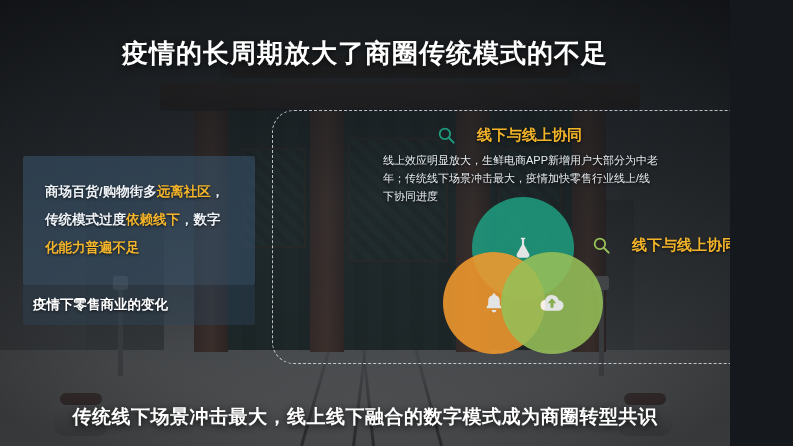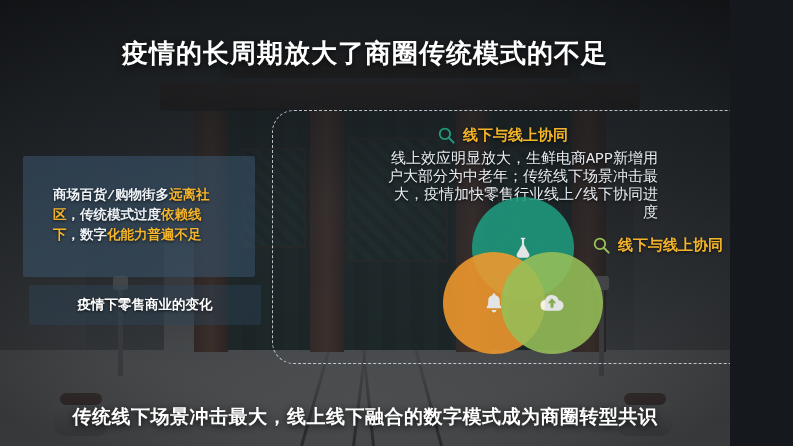--- a/index.html
+++ b/index.html
@@ -5,21 +5,21 @@
   html, body {
     margin: 0;
     padding: 0;
     background: #15181c;
   }
   .slide {
     position: relative;
     width: 730px;
     height: 446px;
     overflow: hidden;
-    font-family: Liberation Mono, monospace;
+    font-family: Liberation Sans, sans-serif;
     background: #2f3338;
     color: #ffffff;
   }
 
   
   .bg-layer { position: absolute; inset: 0; overflow: hidden; }
 
   .bg-sky {
     position: absolute; inset: 0;
     background:
@@ -139,43 +139,41 @@
   .left-panel {
     position: absolute;
     left: 23px; top: 156px;
     width: 232px;
     padding: 14px 14px 15px 14px;
     box-sizing: border-box;
     background: rgba(58,86,112,.55);
     border-radius: 2px;
   }
   .left-panel p {
-    margin: 16px;
+    margin: 8px;
     font-size: 13.5px;
     font-weight: bold;
-    line-height: 20px;
+    line-height: 28px;
     color: #eef3f8;
     text-shadow: 0 1px 3px rgba(0,0,0,.7);
   }
   .hl { color: #f5b52a; }
 
   .left-subpanel {
     position: absolute;
     left: 23px; top: 285px;
     width: 232px;
     padding: 11px 10px;
     box-sizing: border-box;
     background: rgba(46,68,90,.42);
     border-radius: 2px;
-    text-align: center;
     font-size: 13.5px;
     font-weight: bold;
     color: #ffffff;
     text-shadow: 0 1px 3px rgba(0,0,0,.7);
-    margin-left: 6px;
   }
 
   
   .dashed-box {
     position: absolute;
     left: 272px; top: 110px;
     width: 489px; height: 254px;
     box-sizing: border-box;
     border: 1.5px dashed rgba(230,236,242,.78);
     border-radius: 22px;
@@ -188,32 +186,31 @@
     opacity: .88;
     display: flex; align-items: center; justify-content: center;
   }
   .venn .c-top  { left: 29px; top: 0;   background: #1f9b7e; }
   .venn .c-left { left: 0;    top: 55px; background: #f29a2e; }
   .venn .c-right{ left: 58px; top: 55px; background: #96bf58; }
   .venn .glyph { position: relative; z-index: 5; }
 
   
   .sec { position: absolute; }
-  .sec-head { display: flex; align-items: center; gap: 7px; margin-bottom: 6px; }
+  .sec-head { display: flex; align-items: center; gap: 21px; margin-bottom: 6px; }
   .sec-title {
     font-size: 15px; font-weight: bold; color: #f5b52a;
     text-shadow: 0 1px 3px rgba(0,0,0,.7);
     white-space: nowrap;
   }
   .sec-body {
-    font-size: 15px;
+    font-size: 11px;
     line-height: 18px;
     color: #e8edf2;
     text-shadow: 0 1px 3px rgba(0,0,0,.8);
-    text-align: right;
   }
   .mag { width: 19px; height: 19px; flex: 0 0 auto; }
 
   .sec-top   { left: 383px; top: 126px; width: 275px; }
   .sec-top .sec-head { padding-left: 54px; }
   .sec-left  { left: 287px; top: 236px; width: 150px; }
   .sec-right { left: 592px; top: 236px; width: 160px; }
 
   
   .bottom-banner {

